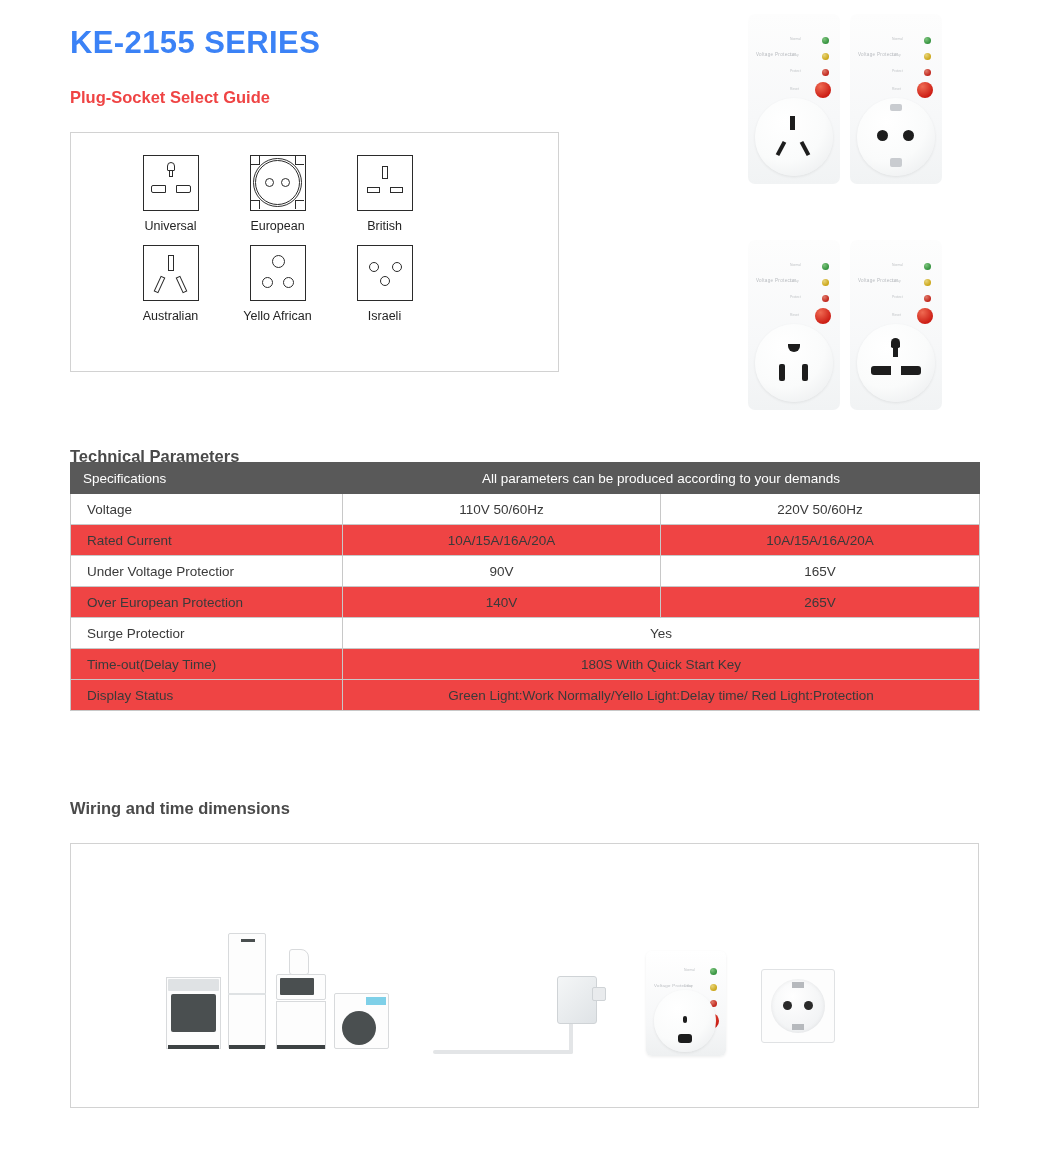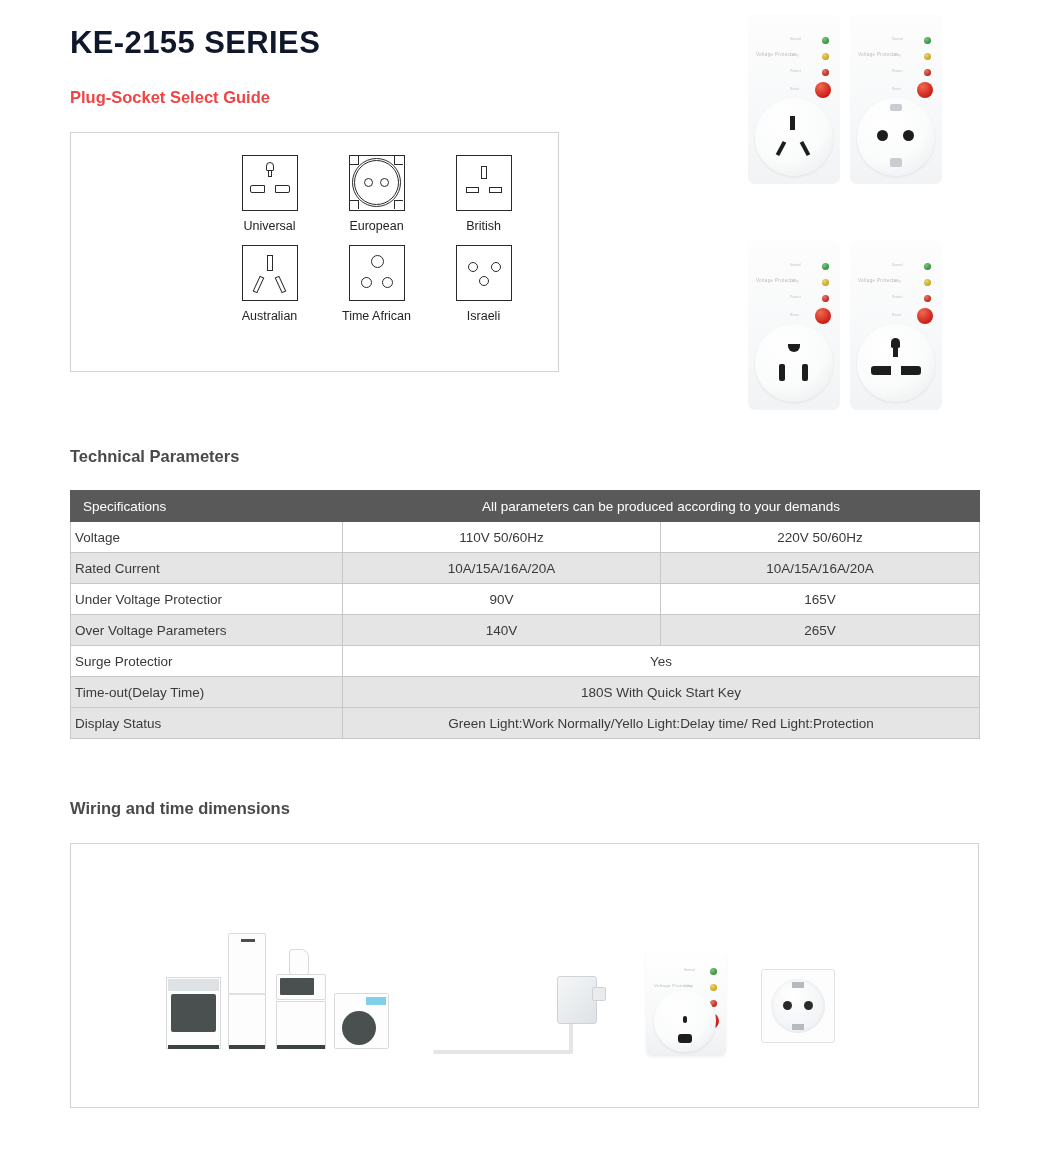--- a/index.html
+++ b/index.html
@@ -18,21 +18,21 @@
   }
 
   
   .page-title {
     position: absolute;
     left: 70px;
     top: 25px;
     font-size: 31px;
     font-weight: bold;
     letter-spacing: 0.4px;
-    color: #0f172a;
+    color: #3b82f6;
   }
   .sub-title {
     position: absolute;
     left: 70px;
     top: 88px;
     font-size: 16.5px;
     font-weight: bold;
     color: #ef4444;
   }
   .section-title {
@@ -56,21 +56,20 @@
     background: #fff;
     box-sizing: border-box;
   }
   .plug-grid {
     position: absolute;
     left: 46px;
     top: 22px;
     width: 420px;
     display: flex;
     flex-wrap: wrap;
-    justify-content: flex-end;
   }
   .plug-cell {
     width: 107px;
     margin-bottom: 12px;
     text-align: center;
   }
   .plug-art {
     width: 56px;
     height: 56px;
     margin: 0 auto 8px auto;
@@ -83,21 +82,21 @@
     font-size: 12.5px;
     color: #242424;
     white-space: nowrap;
   }
   .plug-art .sh { position: absolute; background: #fff; border: 1.4px solid #2b2b2b; box-sizing: border-box; }
 
   
   .spec-table {
     position: absolute;
     left: 70px;
-    top: 490px;
+    top: 462px;
     width: 909px;
     border-collapse: collapse;
     font-size: 13.5px;
     table-layout: fixed;
   }
   .spec-table th, .spec-table td {
     border: 1px solid #c8c8c8;
     padding: 7px 0;
     height: 16px;
   }
@@ -107,28 +106,28 @@
     font-weight: normal;
     border-color: #595959;
     text-align: center;
   }
   .spec-table thead th.first {
     text-align: left;
     padding-left: 12px;
   }
   .spec-table td.label {
     text-align: left;
-    padding-left: 4px;
+    padding-left: 16px;
     color: #3a3a3a;
   }
   .spec-table td.val {
     text-align: center;
     color: #3a3a3a;
   }
-  .spec-table tr.alt td { background: #e5e5e5; }
+  .spec-table tr.alt td { background: #ef4444; }
   .spec-table tr.plain td { background: #ffffff; }
   .col-label { width: 272px; }
   .col-a { width: 318px; }
   .col-b { width: 319px; }
 
   
   .wiring-box {
     position: absolute;
     left: 70px;
     top: 843px;
@@ -301,21 +300,21 @@
       </div>
       <div class="plug-label">Australian</div>
     </div>
 
     <div class="plug-cell">
       <div class="plug-art">
         <div class="sh" style="left:21px;top:9px;width:13px;height:13px;border-radius:50%;"></div>
         <div class="sh" style="left:11px;top:31px;width:11px;height:11px;border-radius:50%;"></div>
         <div class="sh" style="left:32px;top:31px;width:11px;height:11px;border-radius:50%;"></div>
       </div>
-      <div class="plug-label">Time African</div>
+      <div class="plug-label">Yello African</div>
     </div>
 
     <div class="plug-cell">
       <div class="plug-art">
         <div class="sh" style="left:11px;top:16px;width:10px;height:10px;border-radius:50%;"></div>
         <div class="sh" style="left:34px;top:16px;width:10px;height:10px;border-radius:50%;"></div>
         <div class="sh" style="left:22px;top:30px;width:10px;height:10px;border-radius:50%;"></div>
       </div>
       <div class="plug-label">Israeli</div>
     </div>
@@ -451,21 +450,21 @@
         <td class="label">Rated Current</td>
         <td class="val">10A/15A/16A/20A</td>
         <td class="val">10A/15A/16A/20A</td>
       </tr>
       <tr class="plain">
         <td class="label">Under Voltage Protectior</td>
         <td class="val">90V</td>
         <td class="val">165V</td>
       </tr>
       <tr class="alt">
-        <td class="label">Over Voltage Parameters</td>
+        <td class="label">Over European Protection</td>
         <td class="val">140V</td>
         <td class="val">265V</td>
       </tr>
       <tr class="plain">
         <td class="label">Surge Protectior</td>
         <td class="val" colspan="2">Yes</td>
       </tr>
       <tr class="alt">
         <td class="label">Time-out(Delay Time)</td>
         <td class="val" colspan="2">180S With Quick Start Key</td>

